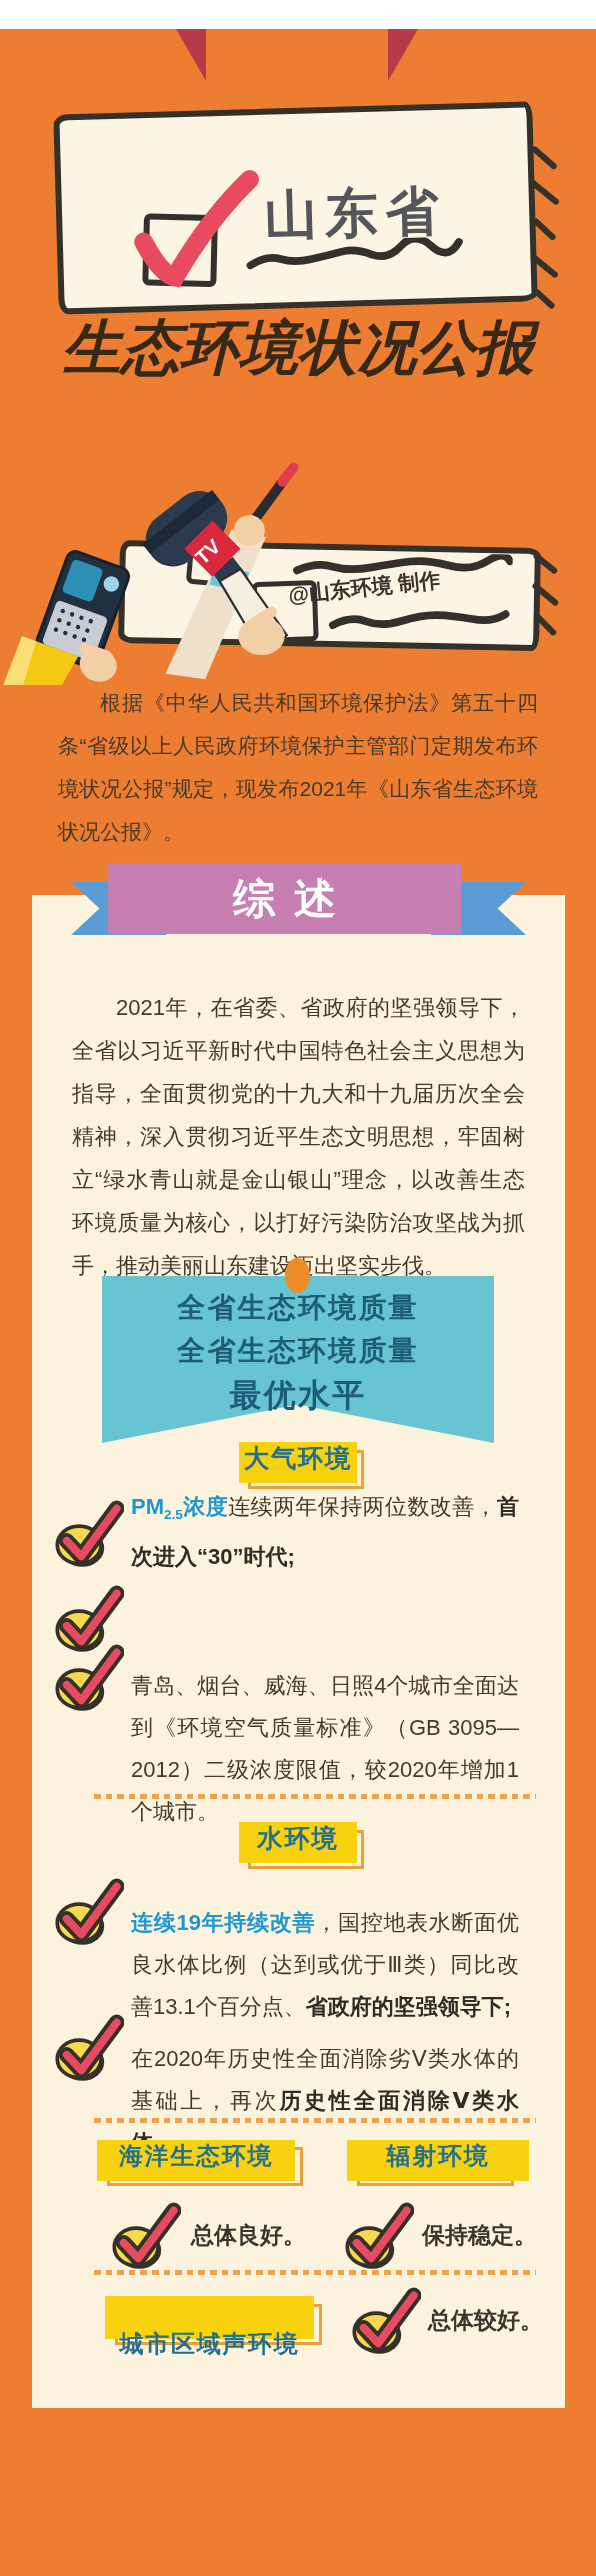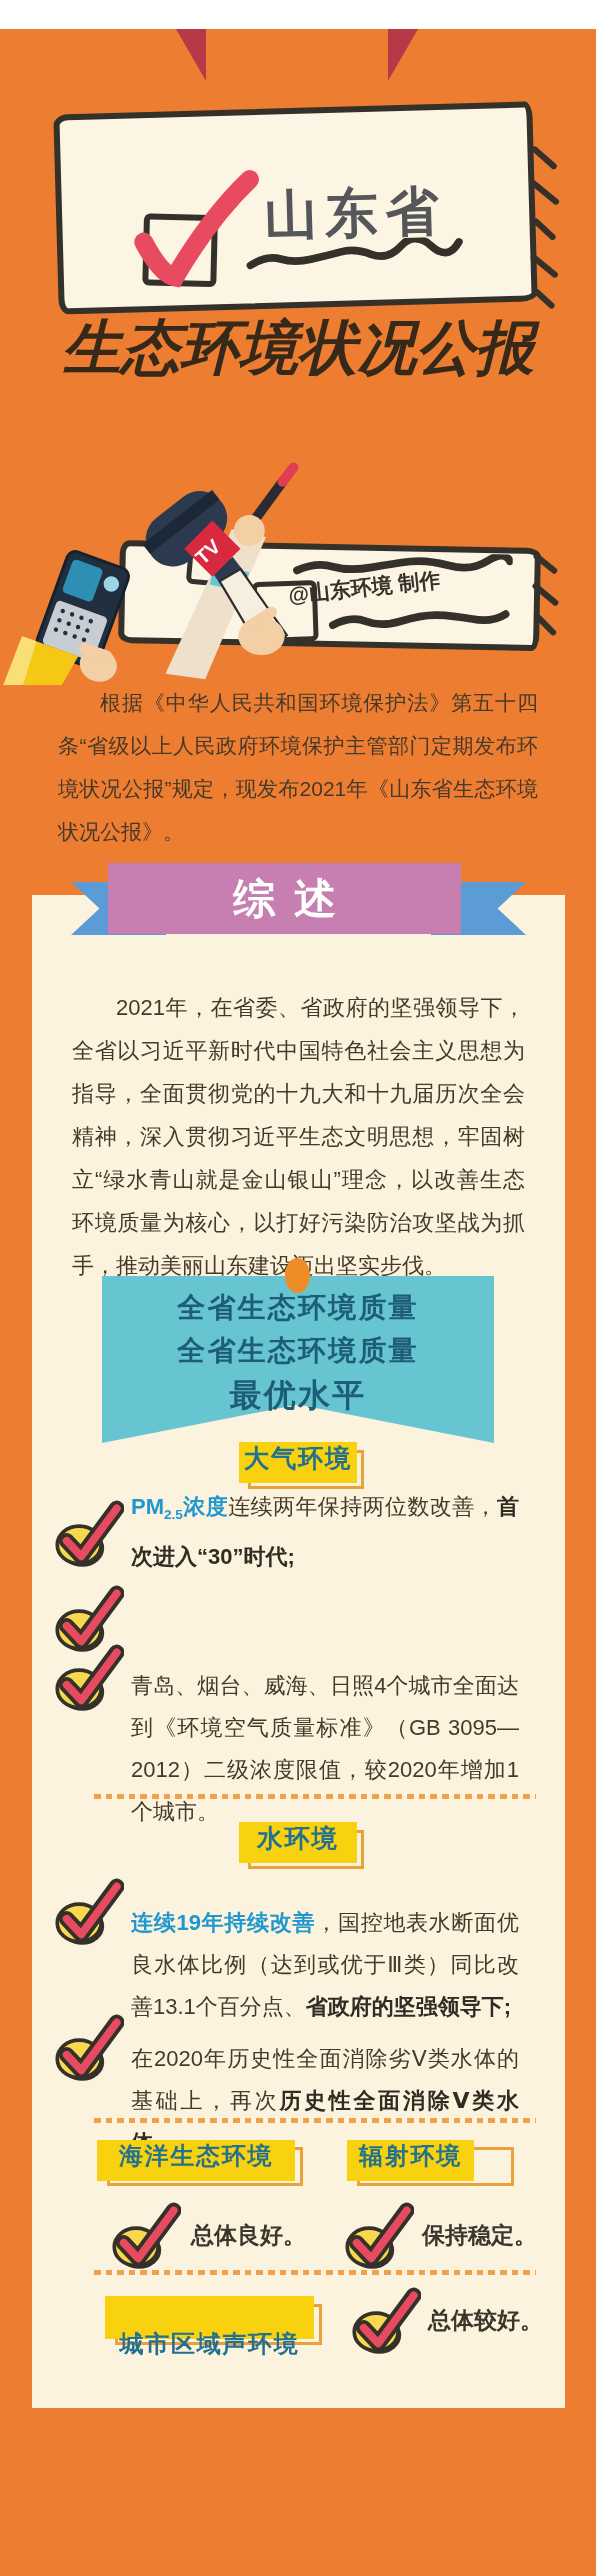--- a/index.html
+++ b/index.html
@@ -251,21 +251,21 @@
     <span>在2020年历史性全面消除劣Ⅴ类水体的基础上，再次</span><span class="b">历史性全面消除Ⅴ类水体。</span>
   </p>
 
   <div class="divider" style="top:2118px;"></div>
 
   <div class="secline" style="left:107px;top:2147px;width:190px;height:33px;"></div>
   <div class="secbox" style="left:97px;top:2140px;width:198px;height:41px;">
     <span style="font-size:24px;">海洋生态环境</span>
   </div>
   <div class="secline" style="left:357px;top:2147px;width:151px;height:33px;"></div>
-  <div class="secbox" style="left:347px;top:2140px;width:127px;height:41px;">
+  <div class="secbox" style="left:347px;top:2140px;width:182px;height:41px;">
     <span style="font-size:24px;">辐射环境</span>
   </div>
 
   <svg class="chk" style="left:108px;top:2201px;" viewBox="0 0 132 126" width="73" height="70">
       <use href="#chk"></use>
     </svg>
   <div class="note" style="left:191px;top:2220px;">总体良好。</div>
   <svg class="chk" style="left:341px;top:2201px;" viewBox="0 0 132 126" width="73" height="70">
       <use href="#chk"></use>
     </svg>

